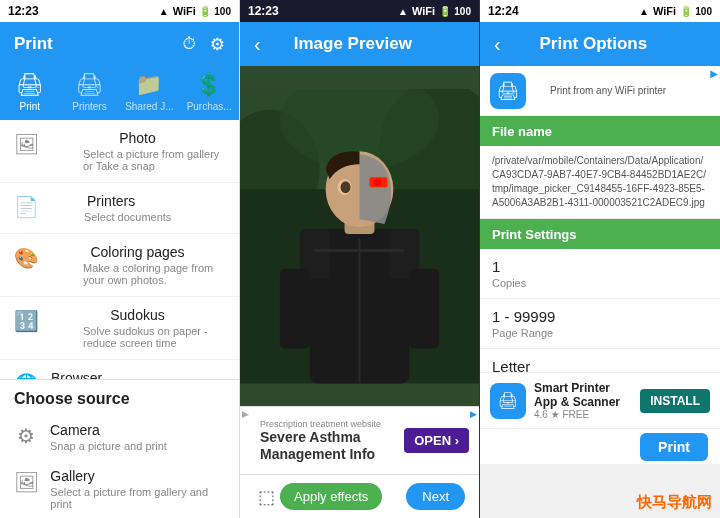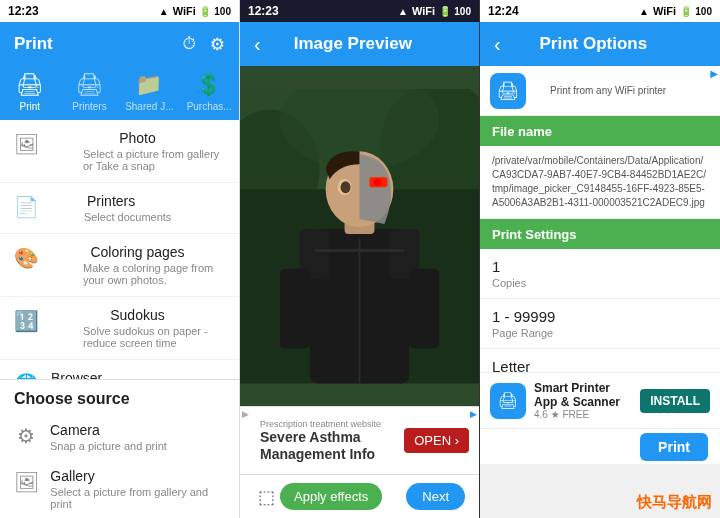--- a/index.html
+++ b/index.html
@@ -37,21 +37,21 @@
     .mid-status-bar .icons { display: flex; gap: 4px; align-items: center; font-size: 10px; }
     .mid-header { background: #2196F3; height: 44px; display: flex; align-items: center; padding: 0 14px; justify-content: space-between; }
     .mid-header .back-btn { color: #fff; font-size: 20px; }
     .mid-header .title { color: #fff; font-size: 17px; font-weight: 600; }
     .mid-header .spacer { width: 20px; }
     .mid-image { flex: 1; background: #2d4a2d; overflow: hidden; position: relative; display: flex; align-items: center; justify-content: center; }
     .mid-ad { background: #fff; padding: 6px 10px; display: flex; align-items: center; justify-content: space-between; border-top: 1px solid #ddd; min-height: 68px; }
     .mid-ad-left { flex: 1; }
     .mid-ad-tag { font-size: 9px; color: #888; }
     .mid-ad-title { font-size: 14px; font-weight: 700; color: #333; line-height: 1.2; }
-    .mid-ad-open { background: #b91c1c; color: #fff; border: none; border-radius: 4px; padding: 5px 10px; font-size: 13px; font-weight: 400; cursor: pointer; display: flex; align-items: center; gap: 3px; white-space: nowrap; }
+    .mid-ad-open { background: #4c1d95; color: #fff; border: none; border-radius: 4px; padding: 5px 10px; font-size: 13px; font-weight: 700; cursor: pointer; display: flex; align-items: center; gap: 3px; white-space: nowrap; }
     .mid-toolbar { background: #fff; height: 44px; display: flex; align-items: center; justify-content: space-between; padding: 0 14px; border-top: 1px solid #ddd; }
     .mid-toolbar-btn { color: #555; font-size: 18px; cursor: pointer; padding: 4px; }
     .mid-toolbar-center { display: flex; gap: 24px; }
     .apply-btn { background: #4CAF50; color: #fff; border: none; border-radius: 20px; padding: 6px 14px; font-size: 13px; font-weight: 500; cursor: pointer; }
     .next-btn { background: #2196F3; color: #fff; border: none; border-radius: 20px; padding: 6px 16px; font-size: 13px; font-weight: 500; cursor: pointer; }
 
     
     .right-panel { width: 240px; height: 464px; background: #fff; display: flex; flex-direction: column; }
     .right-status-bar { height: 22px; background: #fff; display: flex; align-items: center; justify-content: space-between; padding: 0 8px; font-size: 11px; font-weight: 600; }
     .right-status-bar .time { font-weight: 700; font-size: 12px; }

